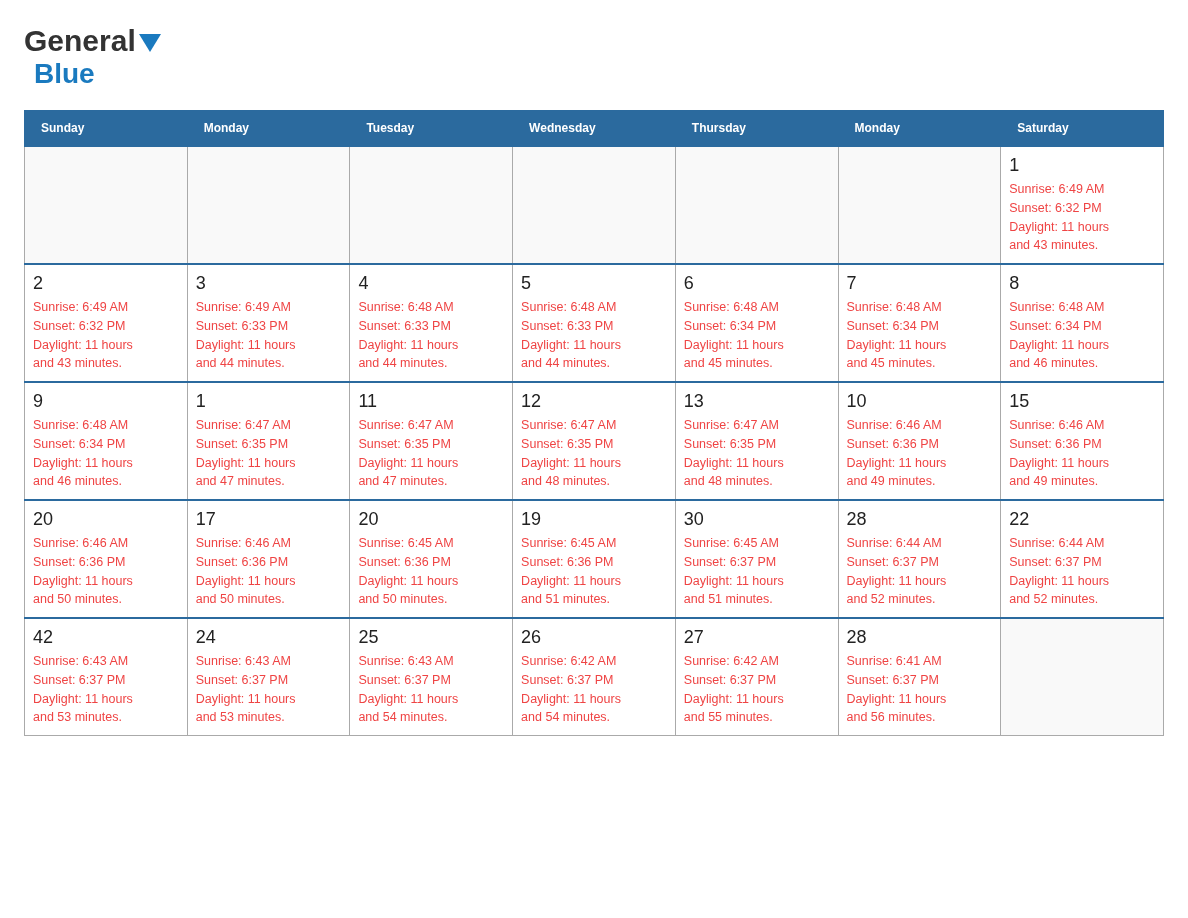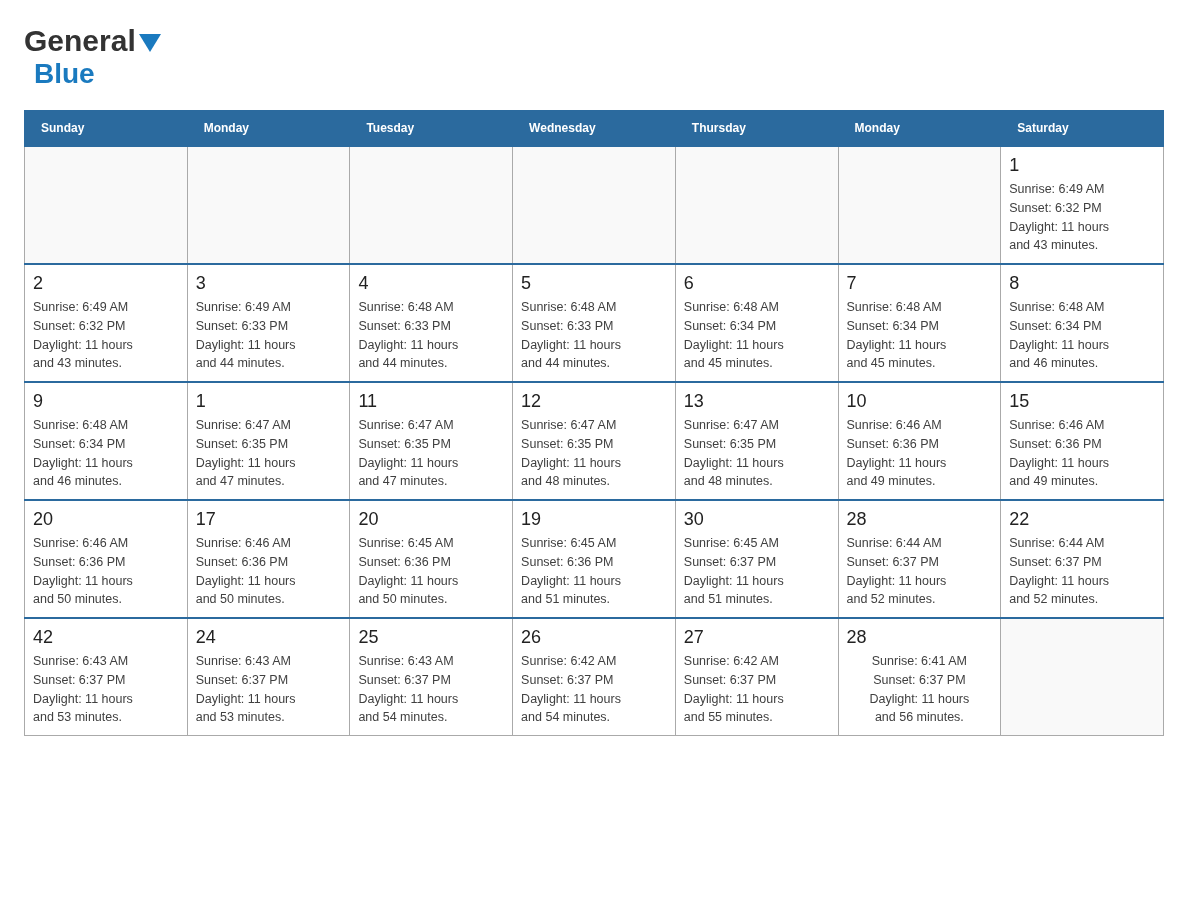--- a/index.html
+++ b/index.html
@@ -66,21 +66,21 @@
     }
     .day-number {
       font-size: 18px;
       font-weight: normal;
       color: #222;
       display: block;
       margin-bottom: 4px;
     }
     .day-info {
       font-size: 12.5px;
-      color: #404040;
+      color: #ef4444;
       line-height: 1.5;
     }
     .empty-cell {
       background: #f9f9f9;
     }
     .logo-row {
       display: flex;
       align-items: center;
     }
   </style>
@@ -317,21 +317,21 @@
         </td>
         <td>
           <span class="day-number">27</span>
           <div class="day-info" style="white-space: pre-line;">Sunrise: 6:42 AM
 Sunset: 6:37 PM
 Daylight: 11 hours
 and 55 minutes.</div>
         </td>
         <td>
           <span class="day-number">28</span>
-          <div class="day-info" style="white-space: pre-line; text-align: center;">Sunrise: 6:41 AM
+          <div class="day-info" style="white-space: pre-line;">Sunrise: 6:41 AM
 Sunset: 6:37 PM
 Daylight: 11 hours
 and 56 minutes.</div>
         </td>
         <td class="empty-cell"></td>
       </tr>
     </tbody>
 </table>
 
 </body></html>

